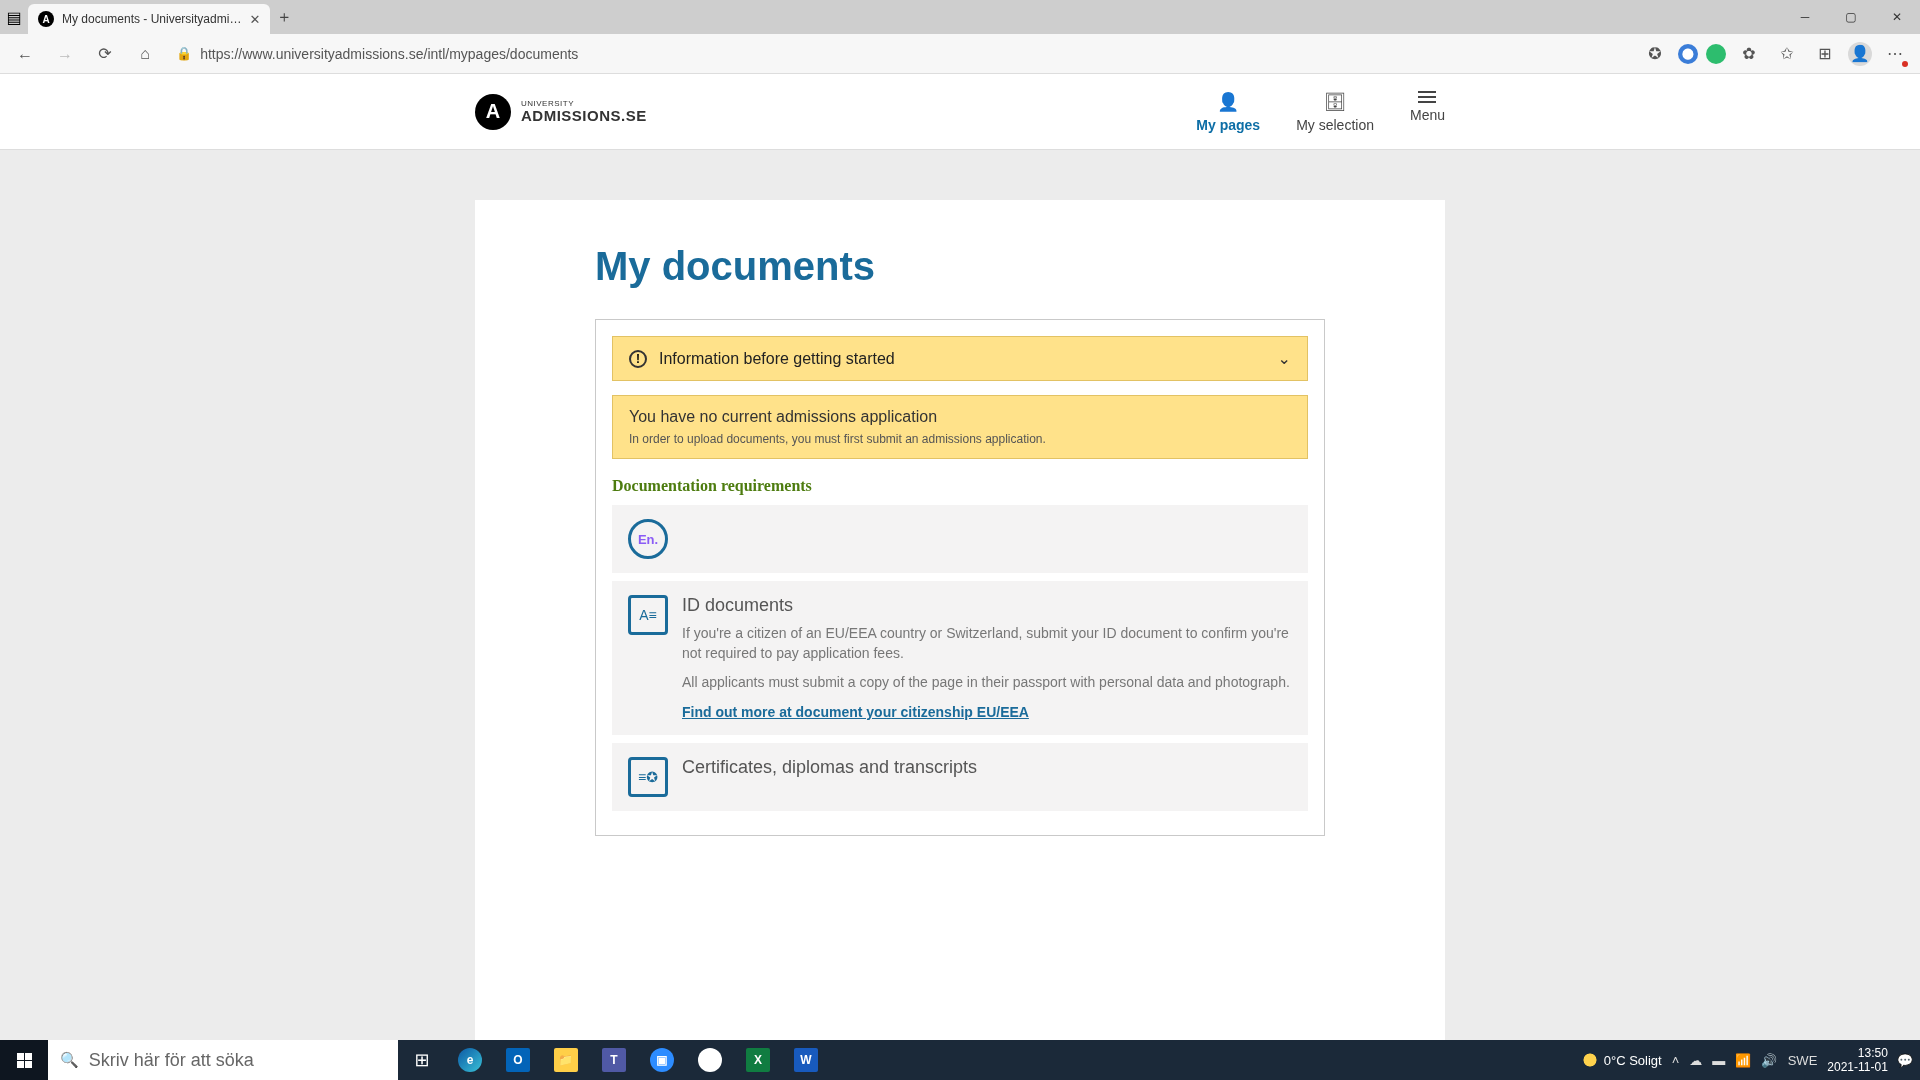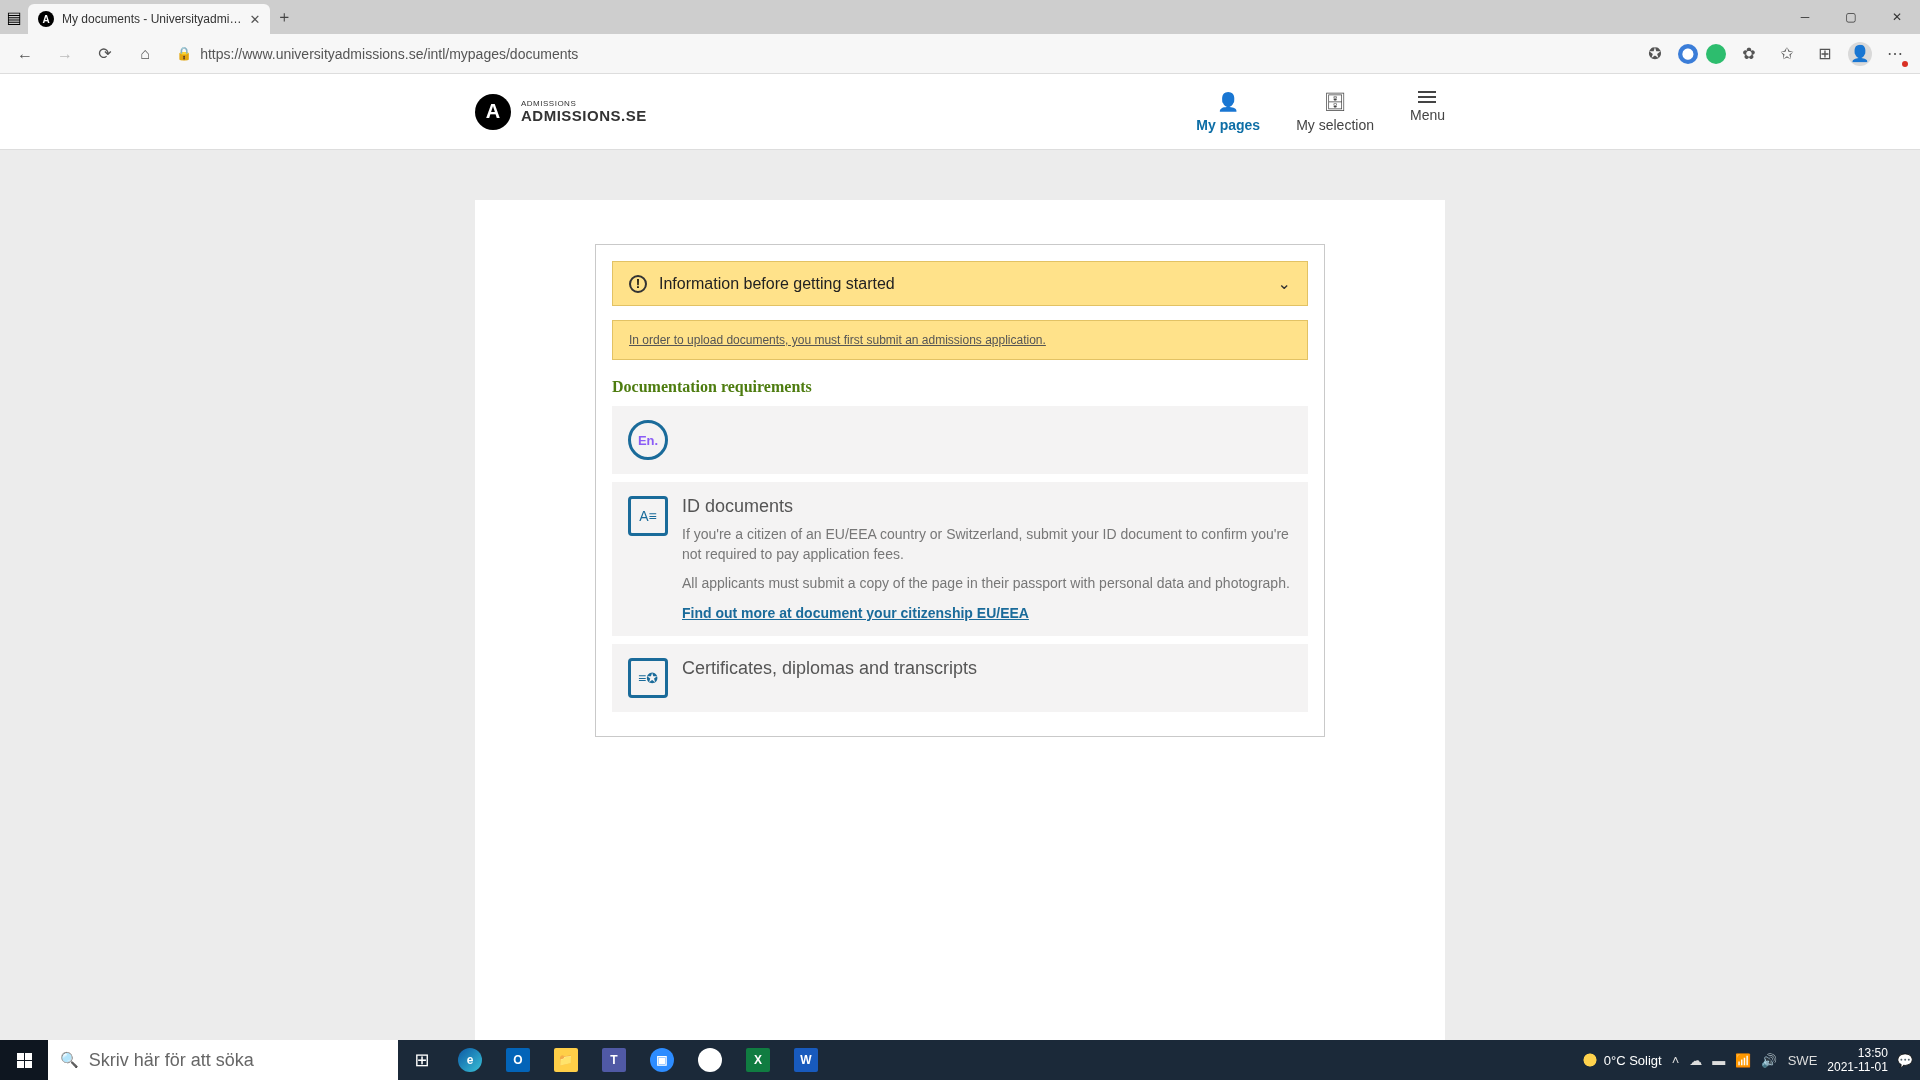--- a/index.html
+++ b/index.html
@@ -52,21 +52,21 @@
   .page-title { color: #1a6b9a; font-size: 40px; font-weight: bold; margin-left: 120px; margin-bottom: 30px; }
   .inner-box { width: 730px; margin: 0 auto; border: 1px solid #c9c9c9; padding: 16px; }
   
   .info-banner { background: #ffe28a; border: 1px solid #e2c264; display: flex; align-items: center; padding: 12px 16px; gap: 12px; margin-bottom: 14px; }
   .info-icon { width: 18px; height: 18px; border: 2px solid #333; border-radius: 50%; display:flex;align-items:center;justify-content:center; font-size:12px; font-weight:bold; }
   .info-title { font-weight: normal; font-size: 16px; flex: 1; color:#222; }
   .chevron { font-size: 16px; color: #333; }
   
   .warn-banner { background: #ffe28a; border: 1px solid #e2c264; padding: 12px 16px; margin-bottom: 18px; }
   .warn-title { font-size: 16px; color: #333; margin-bottom: 6px; }
-  .warn-text { font-size: 12px; color: #555; text-decoration: underline; }
+  .warn-text { font-size: 12px; color: #555; }
   
   .section-h { font-family: Georgia, 'Times New Roman', serif; font-size: 16px; color: #4d7c0f; margin: 0 0 10px 0; }
   
   .req-card { background: #f4f3f3; padding: 14px 16px; margin-bottom: 8px; display: flex; gap: 14px; }
   .req-ico { width: 40px; height: 40px; flex-shrink: 0; }
   .req-ico.circle { border: 3px solid #1a6b9a; border-radius: 50%; display:flex;align-items:center;justify-content:center; color:#8b5cf6; font-size:13px; font-weight:600; }
   .req-ico.rect { border: 3px solid #1a6b9a; border-radius: 4px; display:flex;align-items:center;justify-content:center; color:#1a6b9a; font-size:14px; }
   .req-body { flex: 1; }
   .req-title { font-size: 18px; color: #555; margin-bottom: 8px; }
   .req-text { font-size: 14px; color: #777; line-height: 1.4; margin-bottom: 10px; }
@@ -136,21 +136,21 @@
     <div class="avatar-circ">👤</div>
     <div class="tool-icon more-ico red-dot">⋯</div>
   </div>
 </div>
 
 <div class="site-header">
   <div class="site-header-inner">
     <div class="logo">
       <div class="logo-circle">A</div>
       <div class="logo-text-wrap">
-        <span class="logo-top">ADMISSIONS</span>
+        <span class="logo-top">UNIVERSITY</span>
         <span class="logo-main">ADMISSIONS.SE</span>
       </div>
     </div>
     <div class="nav-items">
       <div class="nav-item active">
         <span class="nav-ico">👤</span>
         <span>My pages</span>
       </div>
       <div class="nav-item">
         <span class="nav-ico">🗄</span>
@@ -163,29 +163,31 @@
             <span></span>
           </div>
         <span>Menu</span>
       </div>
     </div>
   </div>
 </div>
 
 <div class="page-bg">
   <div class="card">
+    <h1 class="page-title">My documents</h1>
     <div class="inner-box">
 
       <div class="info-banner">
         <div class="info-icon">!</div>
         <div class="info-title">Information before getting started</div>
         <div class="chevron">⌄</div>
       </div>
 
       <div class="warn-banner">
+        <div class="warn-title">You have no current admissions application</div>
         <div class="warn-text">In order to upload documents, you must first submit an admissions application.</div>
       </div>
 
       <h2 class="section-h">Documentation requirements</h2>
 
       <div class="req-card">
         <div class="req-ico circle">En.</div>
       </div>
 
       <div class="req-card">

